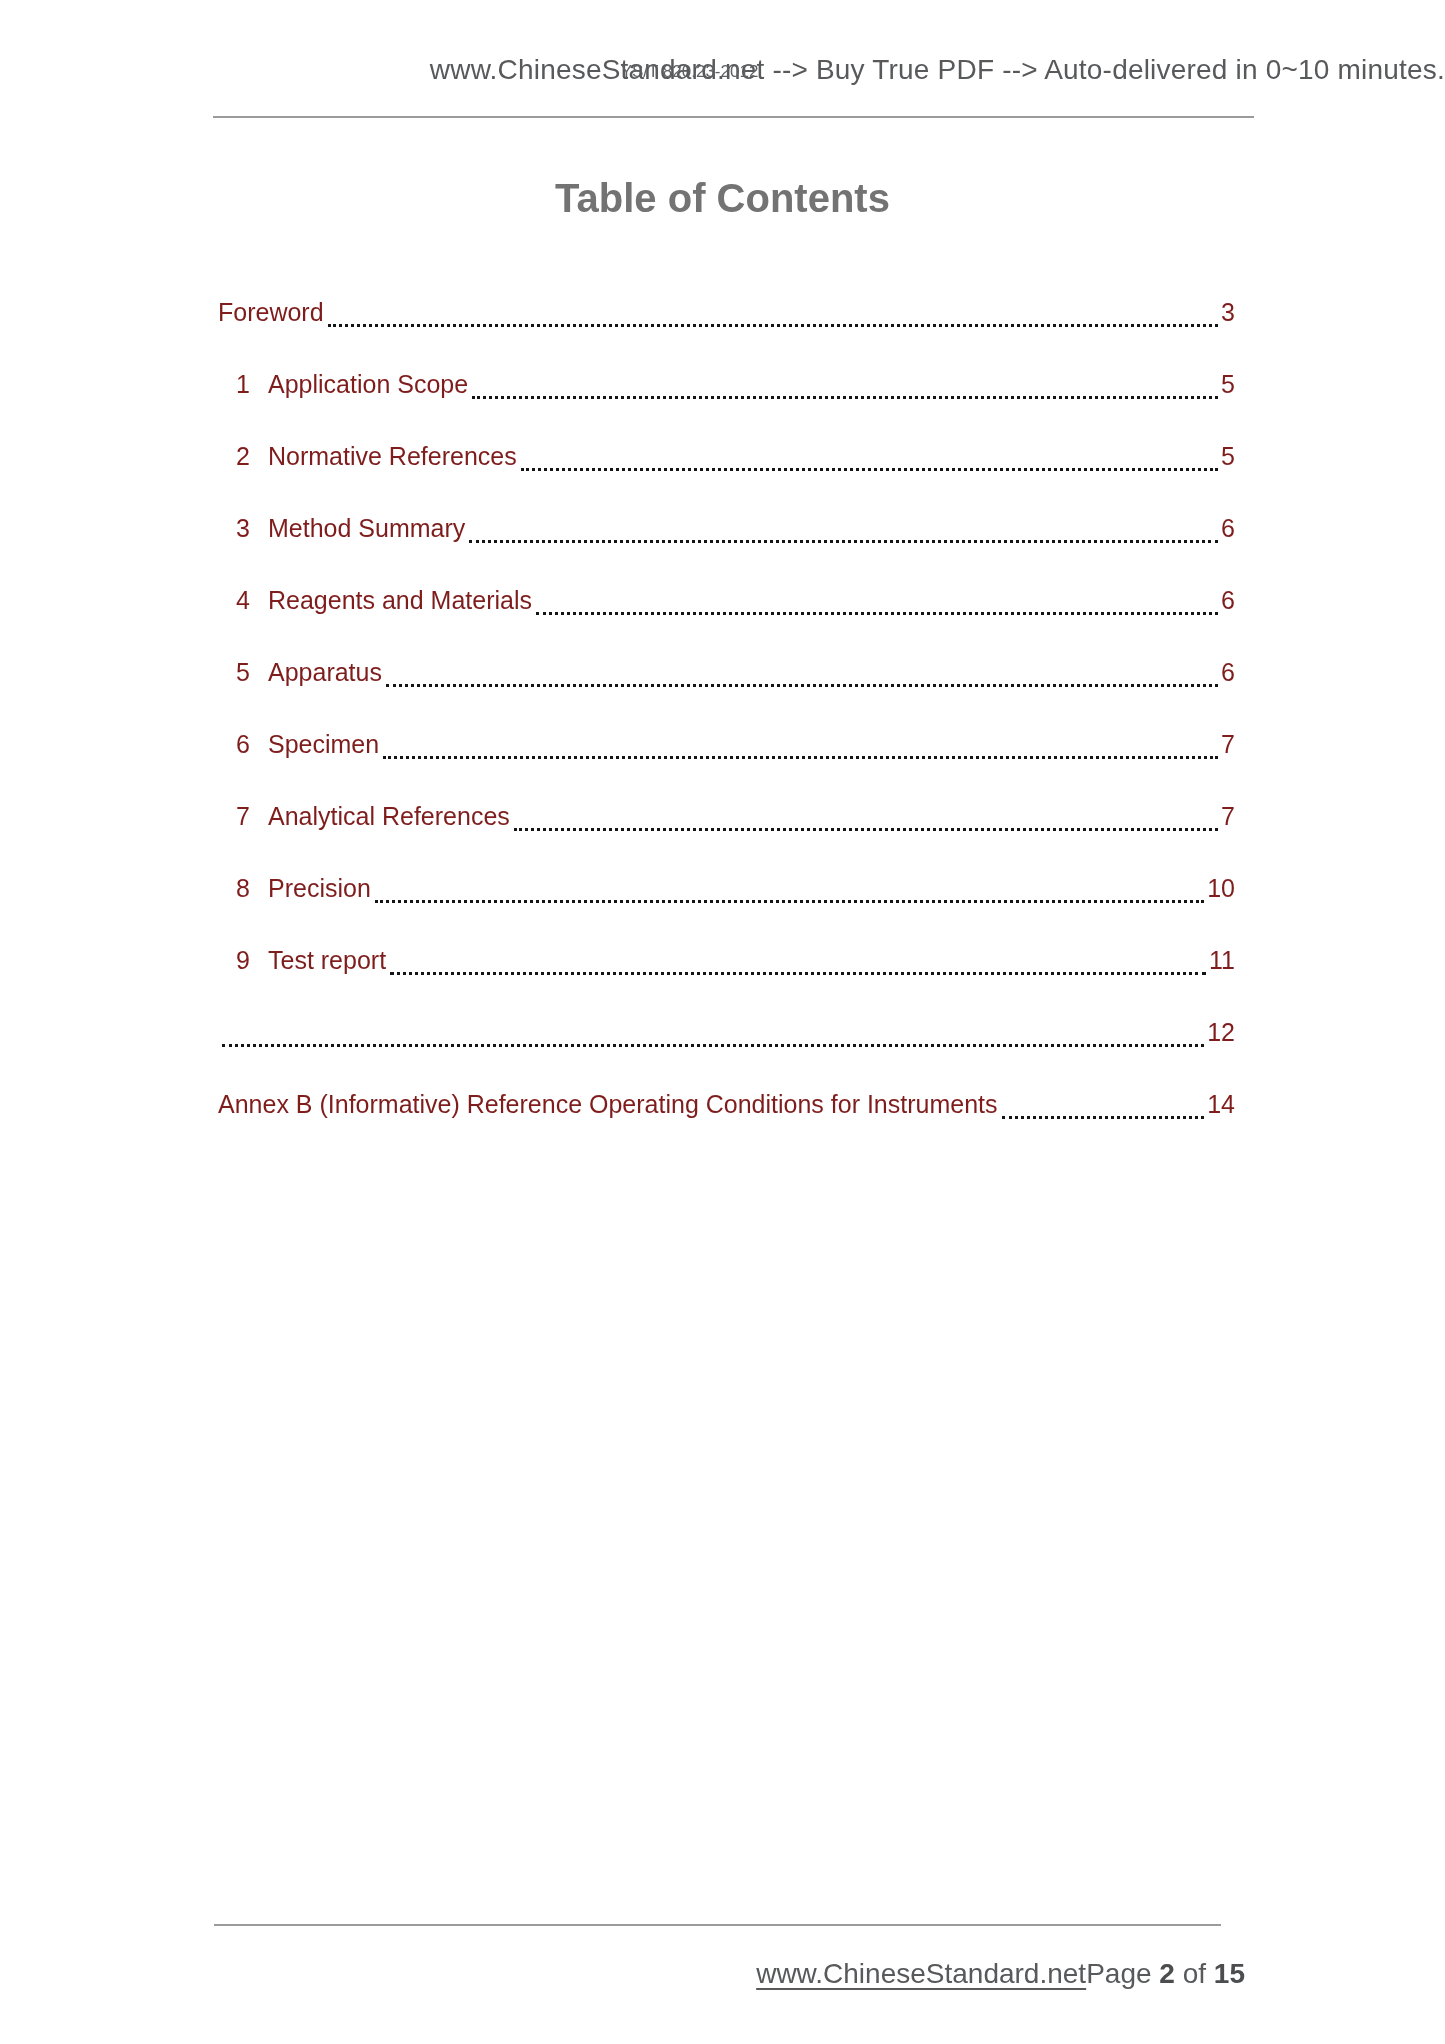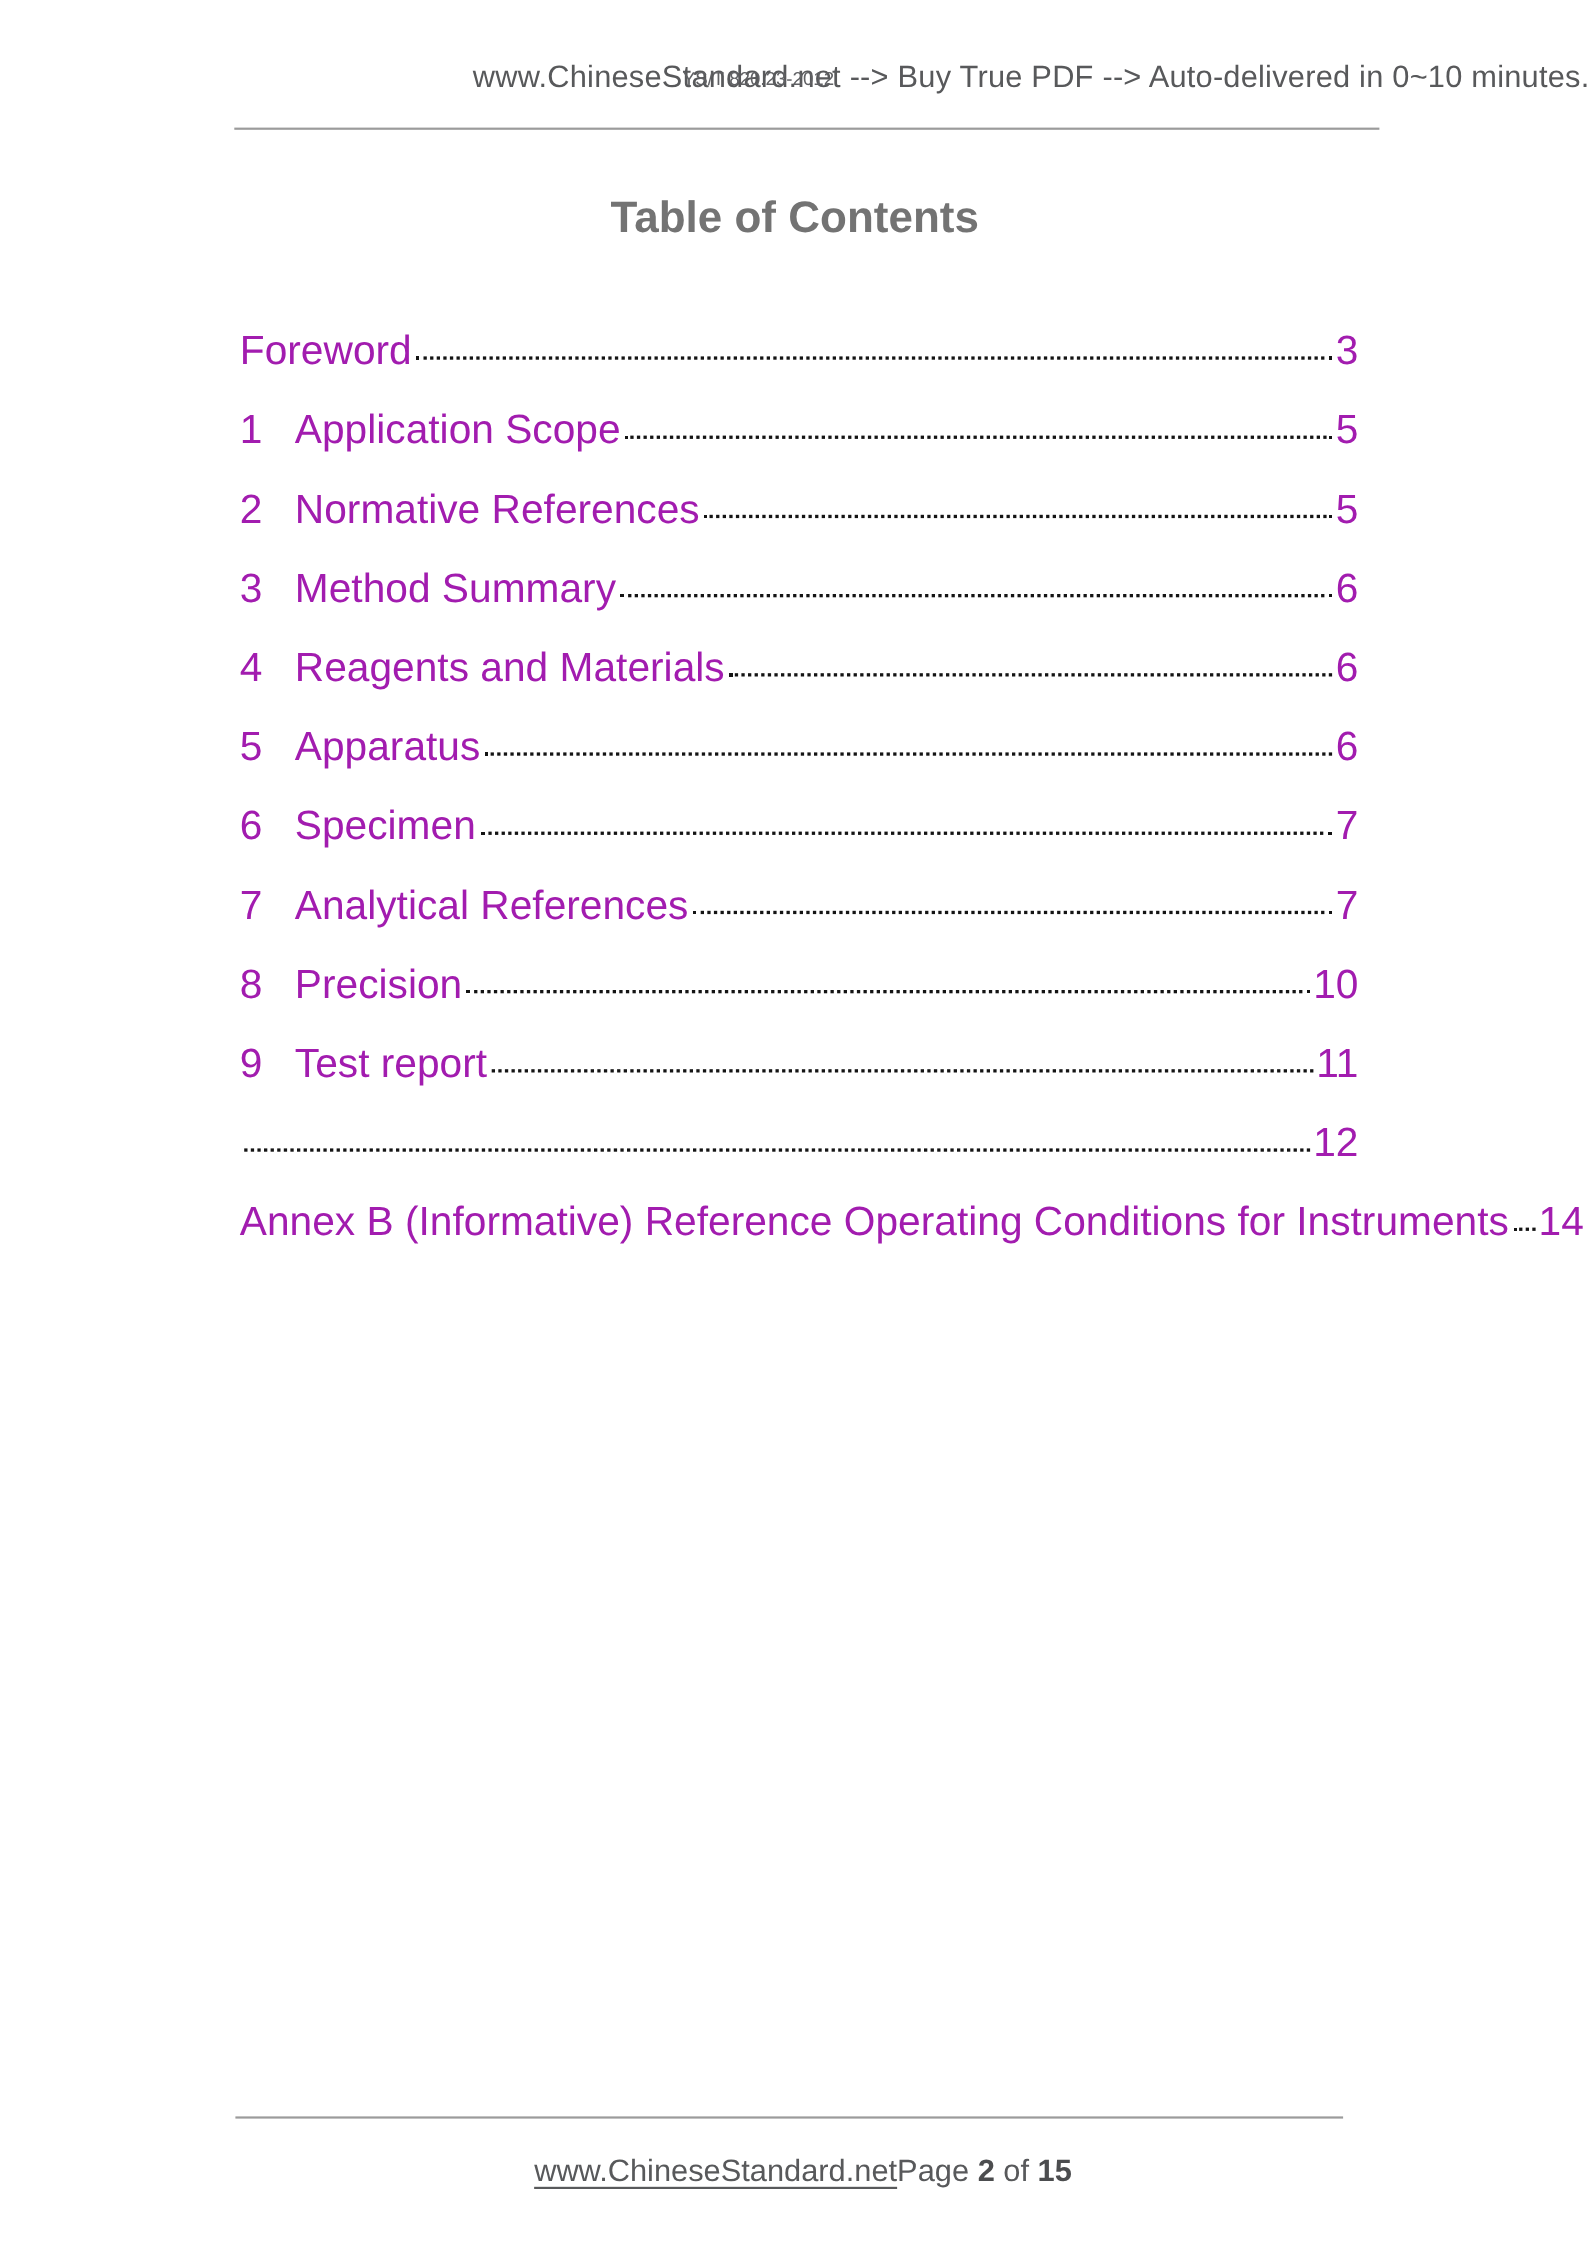--- a/index.html
+++ b/index.html
@@ -58,23 +58,24 @@
     position: absolute;
     top: 298px;
     left: 218px;
     width: 1017px;
   }
   .toc-row {
     display: flex;
     align-items: baseline;
     height: 36px;
     margin-bottom: 36px;
-    font-size: 37px;
-    color: #a21caf;
+    font-size: 25px;
+    color: #7f1d1d;
     white-space: nowrap;
+    text-align: center;
   }
   .toc-num {
     display: inline-block;
     width: 50px;
     flex: 0 0 auto;
   }
   .toc-label { flex: 0 0 auto; }
   .toc-leader {
     flex: 1 1 auto;
     align-self: flex-end;
@@ -90,21 +91,21 @@
     left: 214px;
     width: 1007px;
     border-top: 2px solid #9b9b9b;
   }
   .footer {
     position: absolute;
     top: 1958px;
     left: 215px;
     width: 1030px;
     display: flex;
-    justify-content: center;
+    justify-content: flex-end;
     align-items: baseline;
     font-size: 28px;
     color: #58595b;
   }
   .footer-site {
     text-decoration: underline;
     text-underline-offset: 5px;
     cursor: pointer;
   }
   .footer-page b { color: #4c4d4f; }

